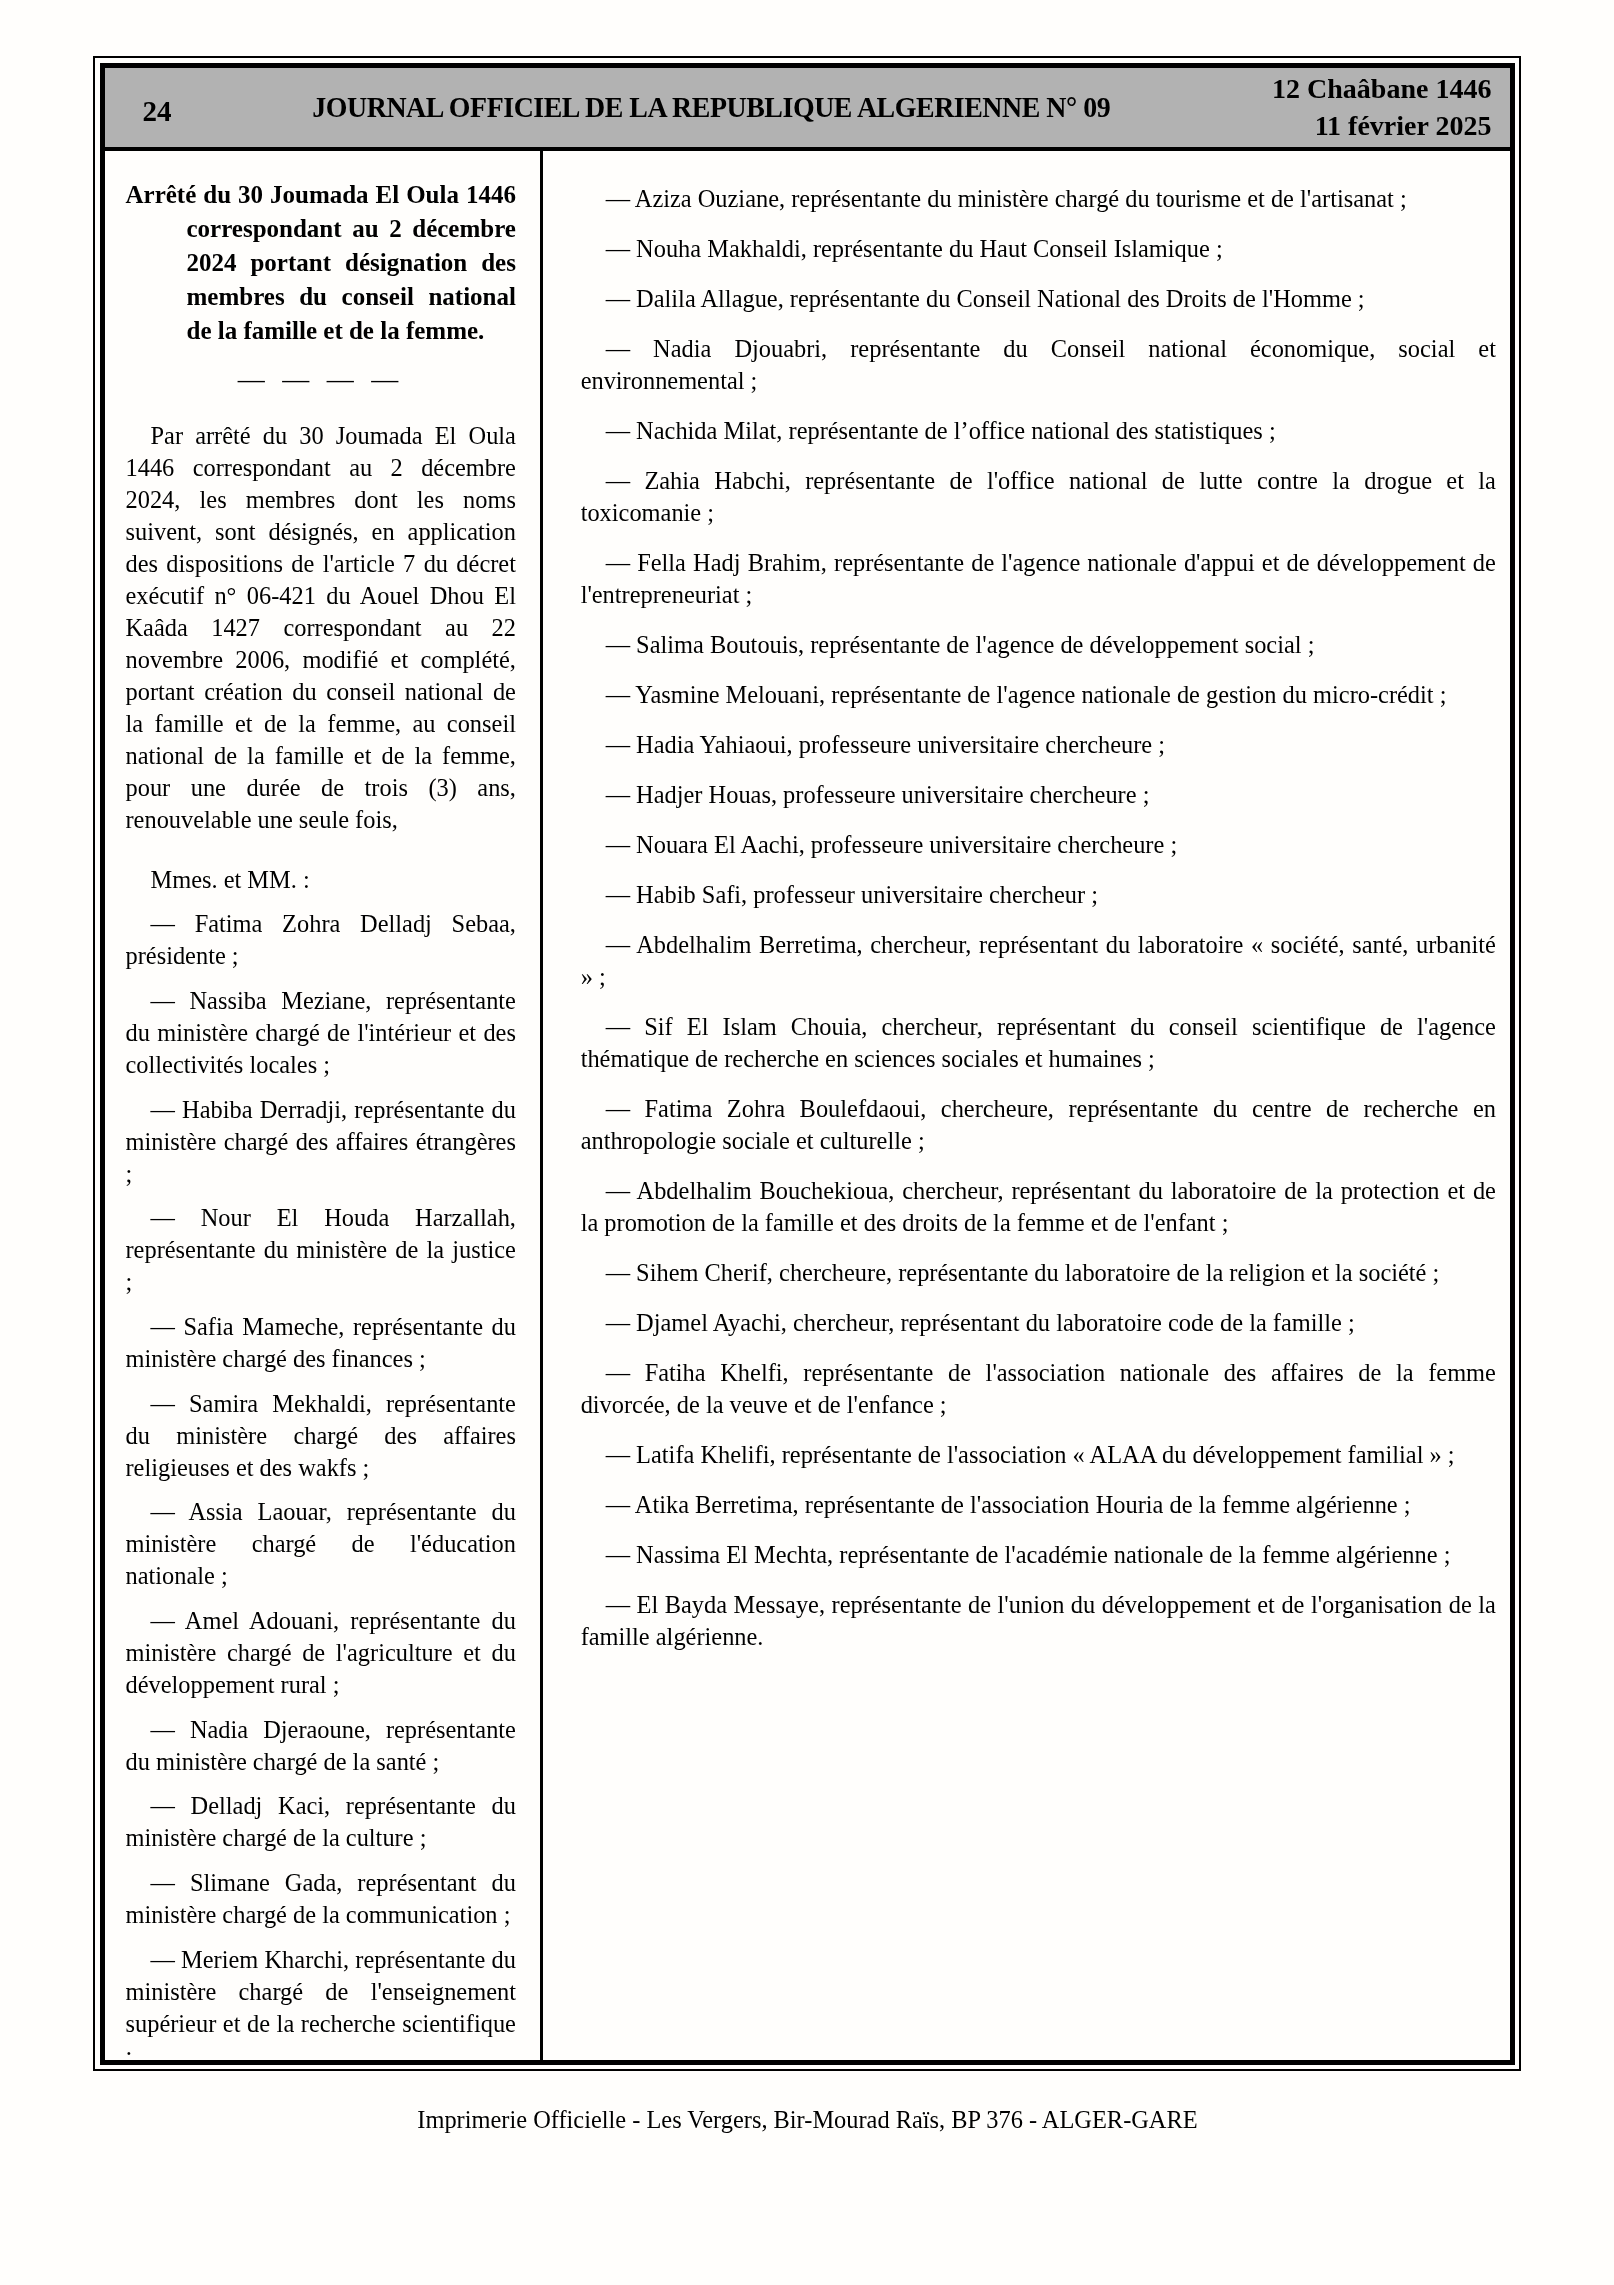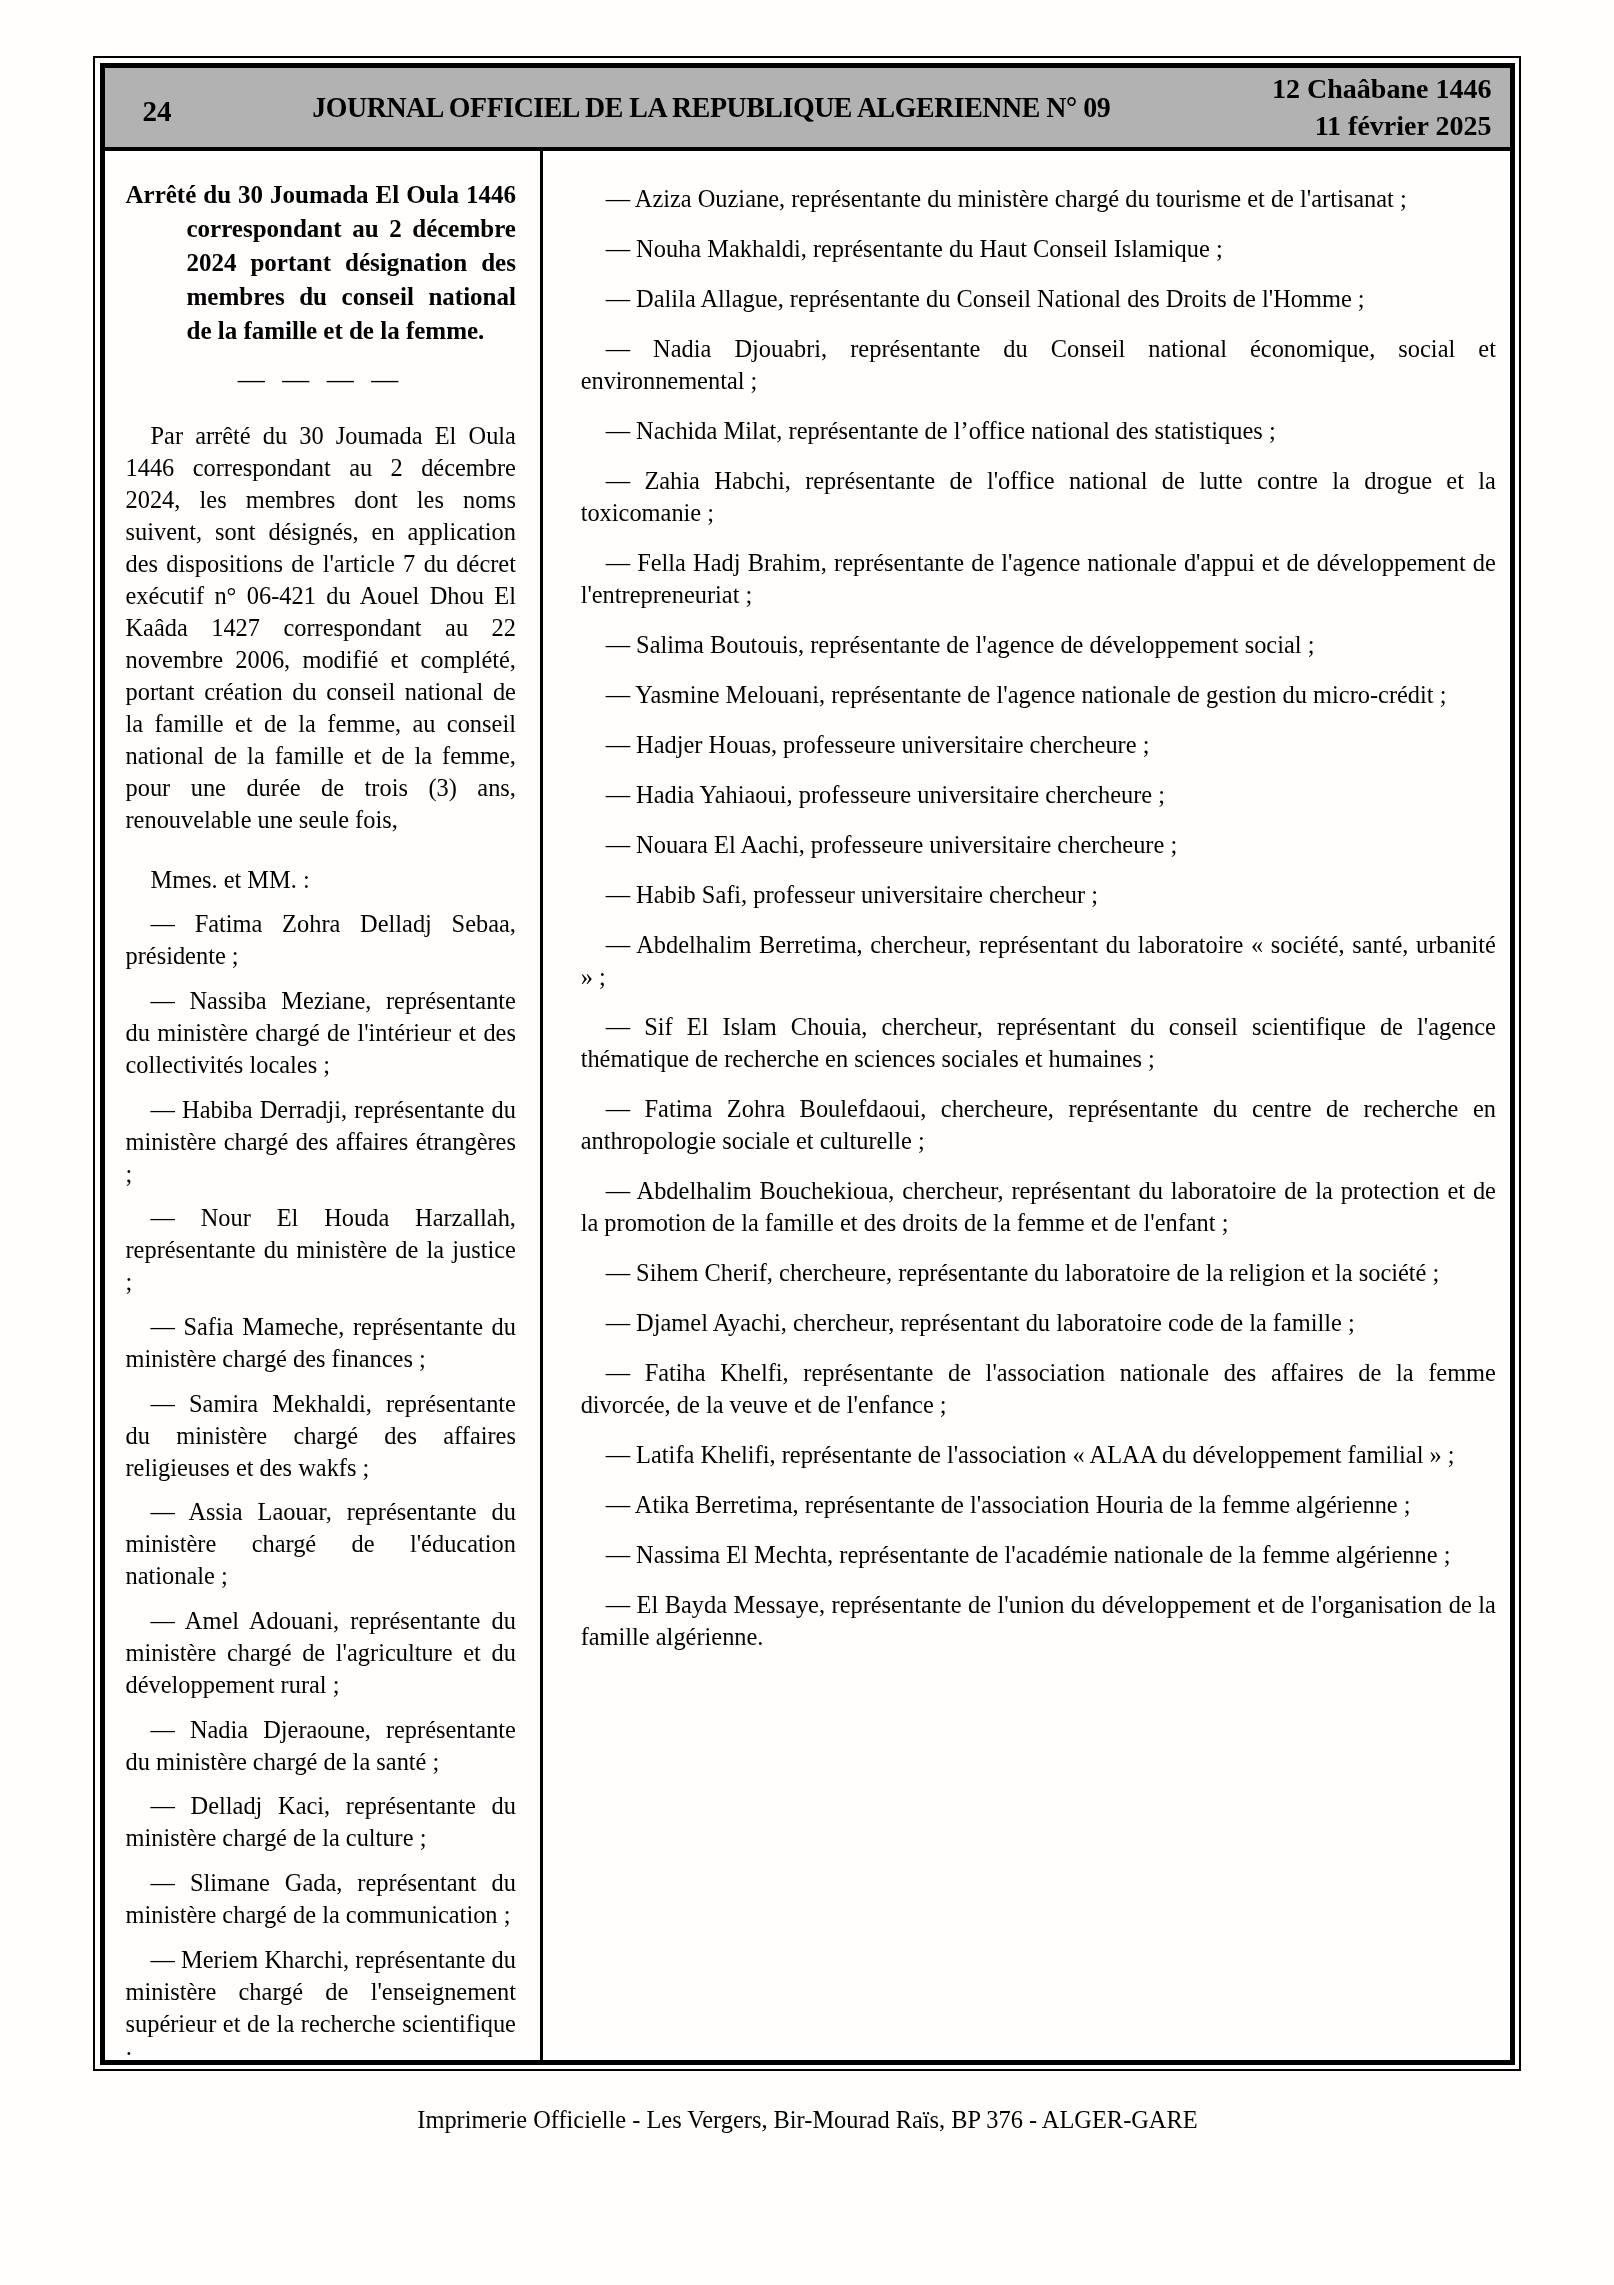--- a/index.html
+++ b/index.html
@@ -94,22 +94,22 @@
           <div>
               <p class="body-text item">— Aziza Ouziane, représentante du ministère chargé du tourisme et de l'artisanat ;</p>
               <p class="body-text item">— Nouha Makhaldi, représentante du Haut Conseil Islamique ;</p>
               <p class="body-text item">— Dalila Allague, représentante du Conseil National des Droits de l'Homme ;</p>
               <p class="body-text item">— Nadia Djouabri, représentante du Conseil national économique, social et environnemental ;</p>
               <p class="body-text item">— Nachida Milat, représentante de l’office national des statistiques ;</p>
               <p class="body-text item">— Zahia Habchi, représentante de l'office national de lutte contre la drogue et la toxicomanie ;</p>
               <p class="body-text item">— Fella Hadj Brahim, représentante de l'agence nationale d'appui et de développement de l'entrepreneuriat ;</p>
               <p class="body-text item">— Salima Boutouis, représentante de l'agence de développement social ;</p>
               <p class="body-text item">— Yasmine Melouani, représentante de l'agence nationale de gestion du micro-crédit ;</p>
+              <p class="body-text item">— Hadia Yahiaoui, professeure universitaire chercheure ;</p>
               <p class="body-text item">— Hadjer Houas, professeure universitaire chercheure ;</p>
-              <p class="body-text item">— Hadia Yahiaoui, professeure universitaire chercheure ;</p>
               <p class="body-text item">— Nouara El Aachi, professeure universitaire chercheure ;</p>
               <p class="body-text item">— Habib Safi, professeur universitaire chercheur ;</p>
               <p class="body-text item">— Abdelhalim Berretima, chercheur, représentant du laboratoire « société, santé, urbanité » ;</p>
               <p class="body-text item">— Sif El Islam Chouia, chercheur, représentant du conseil scientifique de l'agence thématique de recherche en sciences sociales et humaines ;</p>
               <p class="body-text item">— Fatima Zohra Boulefdaoui, chercheure, représentante du centre de recherche en anthropologie sociale et culturelle ;</p>
               <p class="body-text item">— Abdelhalim Bouchekioua, chercheur, représentant du laboratoire de la protection et de la promotion de la famille et des droits de la femme et de l'enfant ;</p>
               <p class="body-text item">— Sihem Cherif, chercheure, représentante du laboratoire de la religion et la société ;</p>
               <p class="body-text item">— Djamel Ayachi, chercheur, représentant du laboratoire code de la famille ;</p>
               <p class="body-text item">— Fatiha Khelfi, représentante de l'association nationale des affaires de la femme divorcée, de la veuve et de l'enfance ;</p>
               <p class="body-text item">— Latifa Khelifi, représentante de l'association « ALAA du développement familial » ;</p>

